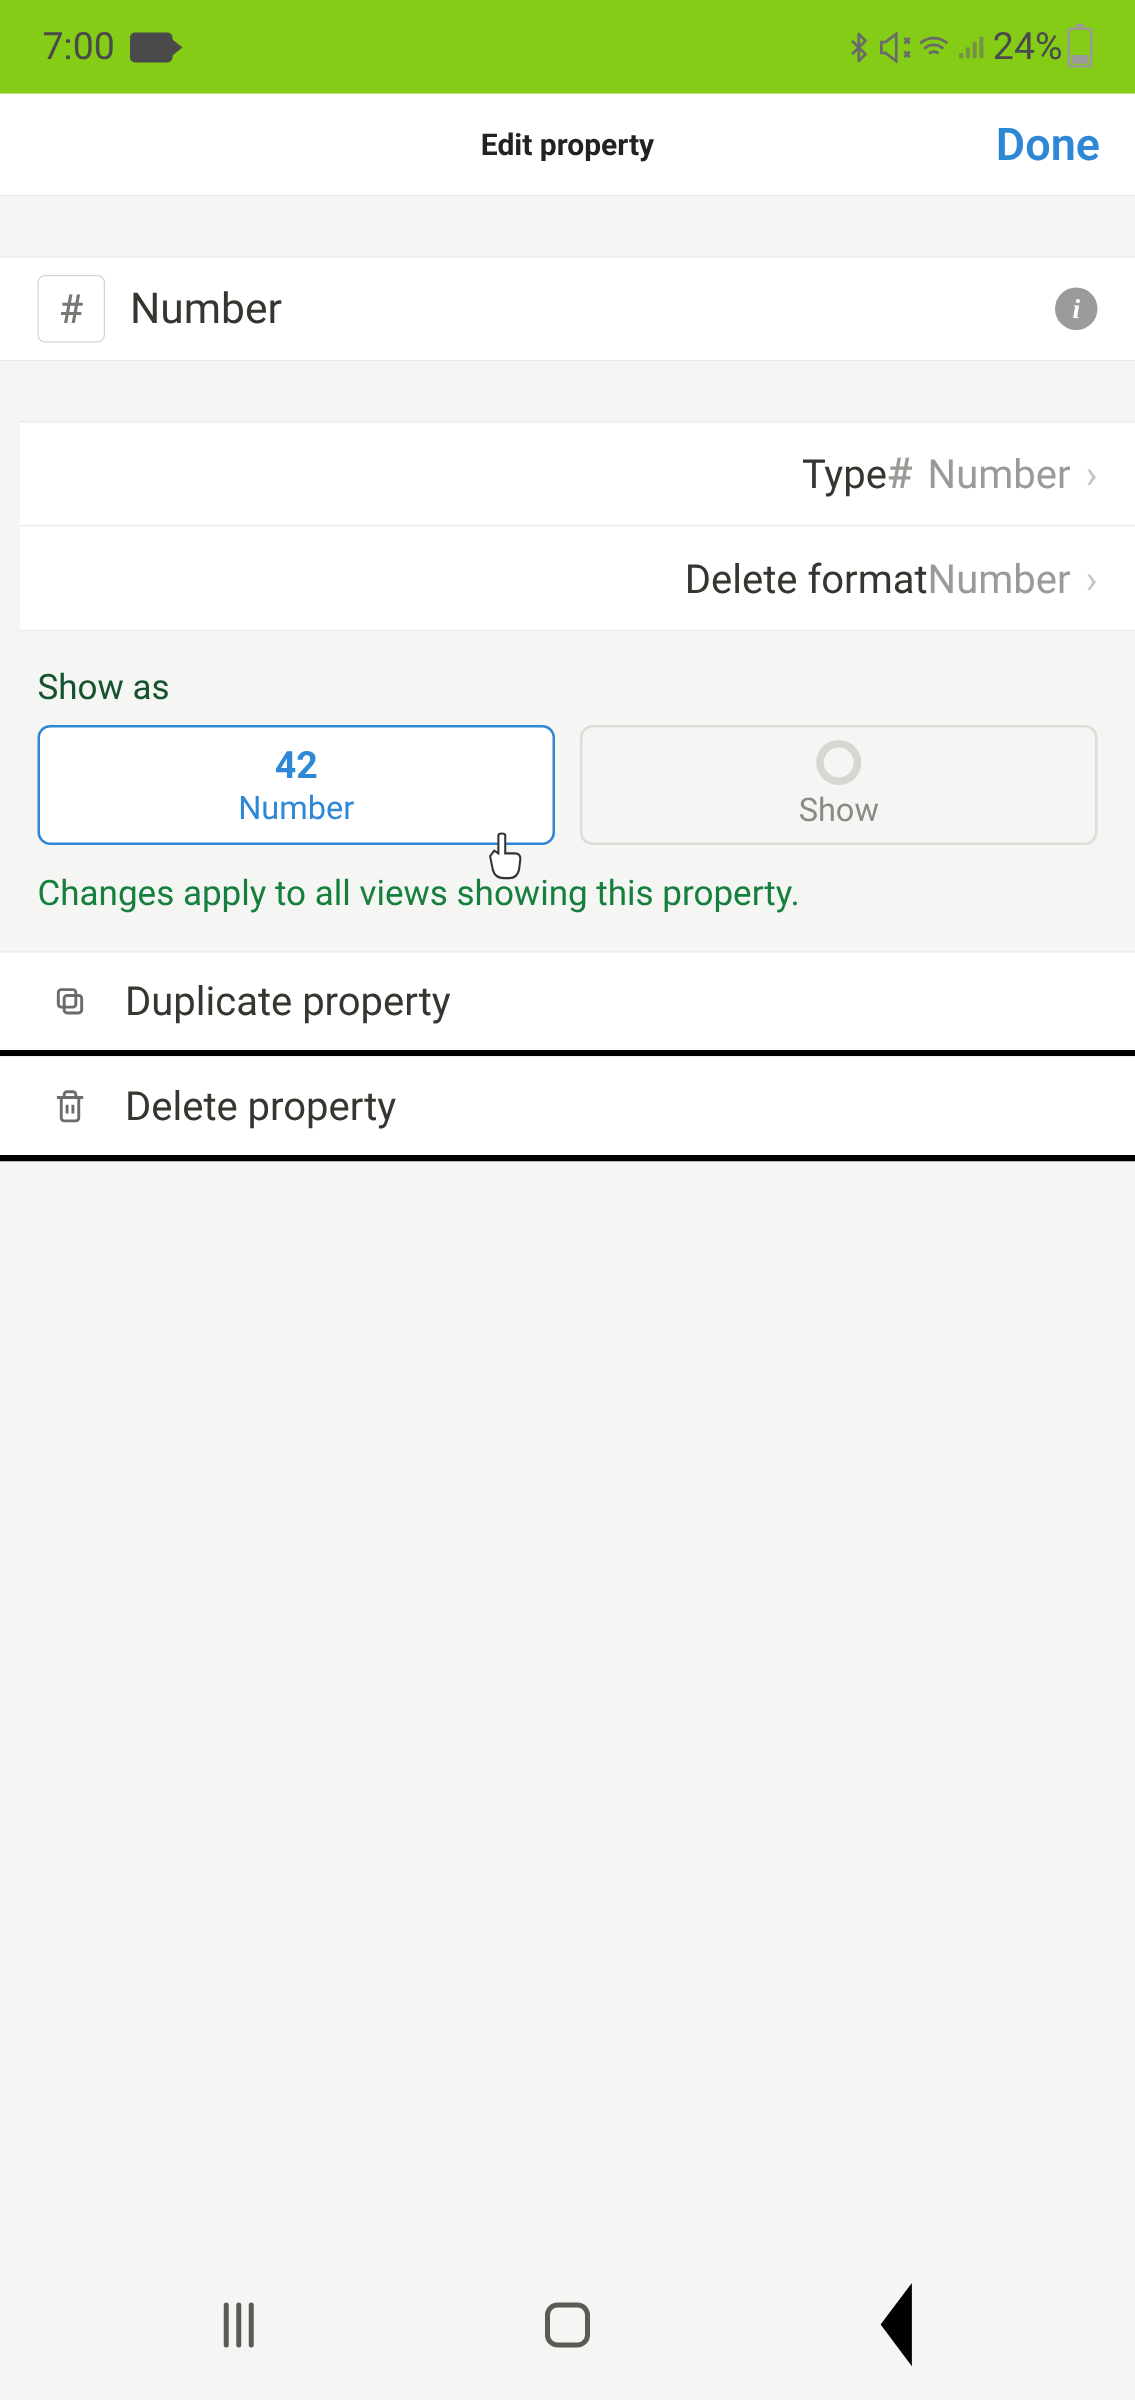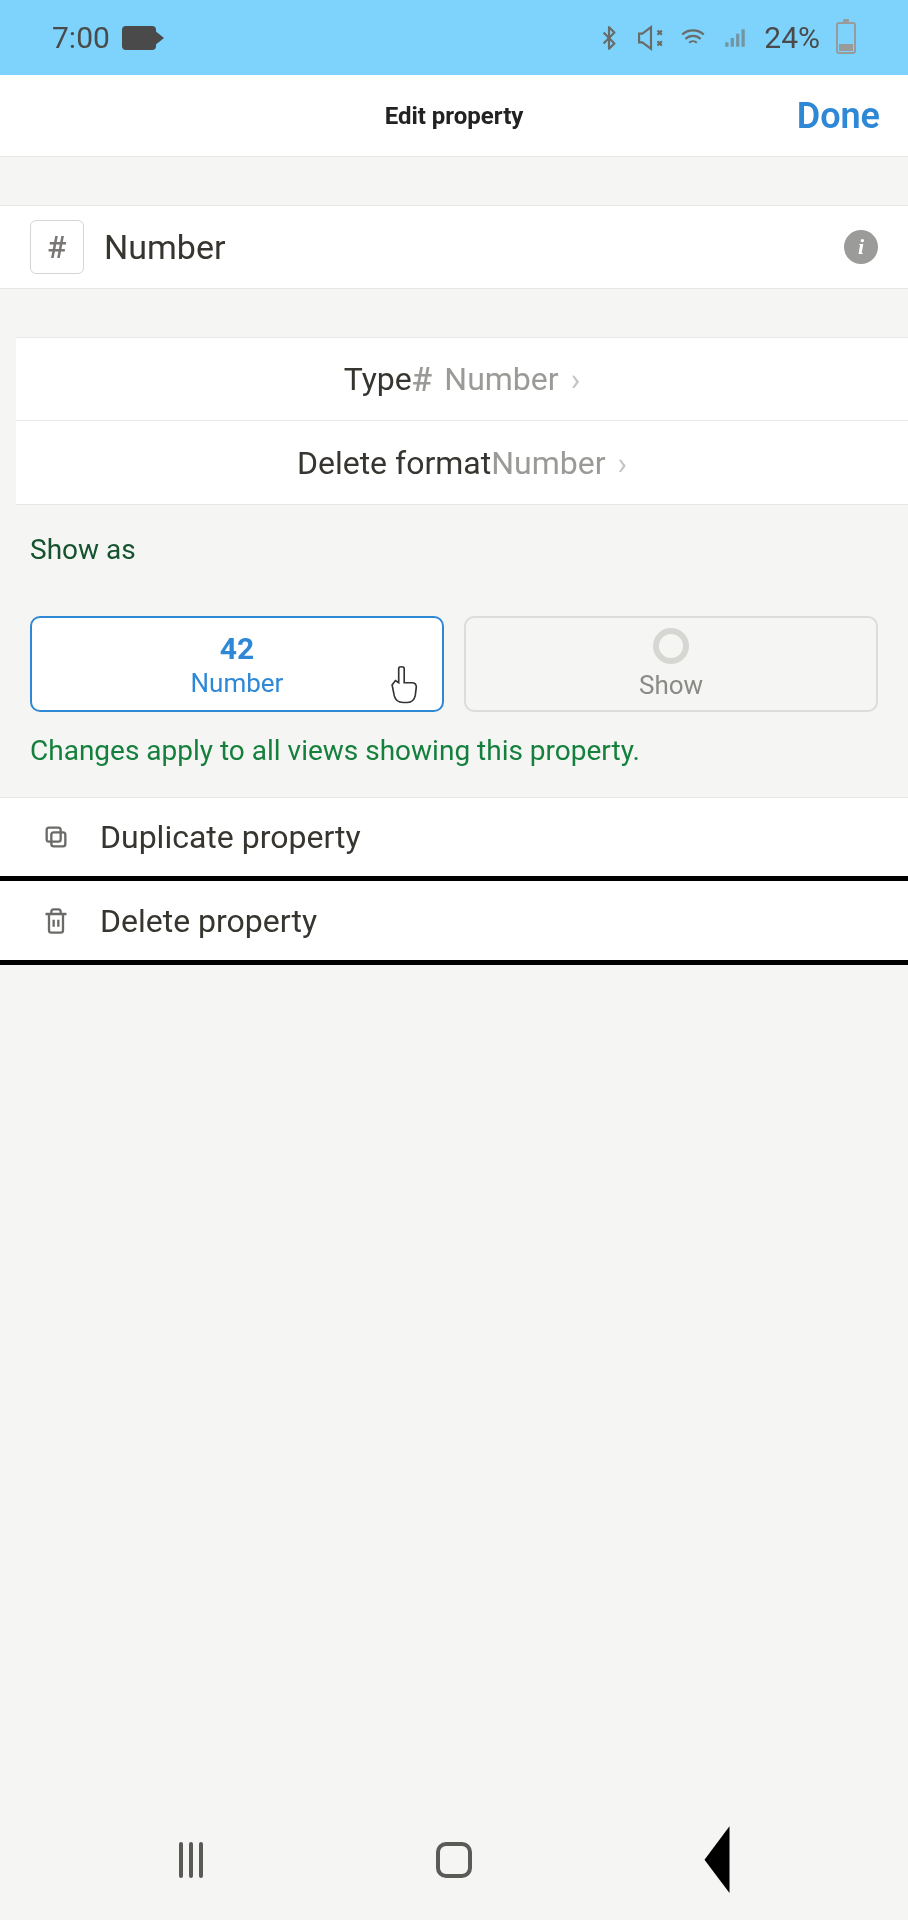--- a/index.html
+++ b/index.html
@@ -11,27 +11,27 @@
     color: #37352f;
     overflow: hidden;
   }
 
   
   .status-bar {
     height: 75px;
     display: flex;
     align-items: center;
     justify-content: space-between;
-    padding: 0 52px;
-    background: #7dd3fc;
+    padding: 0 34px;
+    background: #84cc16;
     font-size: 30px;
     color: #4a4a4a;
   }
   .status-left { display: flex; align-items: center; gap: 12px; }
-  .status-right { display: flex; align-items: center; gap: 16px; text-align: center; }
+  .status-right { display: flex; align-items: center; gap: 4px; text-align: center; }
   .status-icon { width: 26px; height: 26px; display: inline-flex; align-items: center; justify-content: center; }
   .camera-icon {
     width: 34px; height: 24px; background: #4a4a4a; border-radius: 4px; position: relative;
   }
   .camera-icon::after { content:''; position:absolute; right:-8px; top:4px; width:0;height:0; border-top:8px solid transparent;border-bottom:8px solid transparent;border-left:10px solid #4a4a4a;}
   .battery {
     width: 20px; height: 32px; border: 2px solid #9a9a9a; border-radius: 3px; position: relative;
   }
   .battery::before { content:''; position:absolute; top:-5px; left:5px; width:6px; height:3px; background:#9a9a9a; border-radius:1px;}
   .battery::after { content:''; position:absolute; bottom:1px; left:1px; right:1px; height:24%; background:#9a9a9a;}
@@ -75,39 +75,38 @@
     display: flex; align-items: center; justify-content: center;
     font-size: 32px; color: #787774; font-weight: 500;
   }
   .name-text { font-size: 34px; color: #37352f; }
   .info-badge {
     width: 34px; height: 34px; border-radius: 50%; background: #9b9b99;
     color: #fff; display: flex; align-items: center; justify-content: center;
     font-size: 22px; font-weight: 700; font-style: italic; font-family: Georgia, serif;
   }
 
-  .kv-row { justify-content: center; margin-left: 16px; }
+  .kv-row { justify-content: flex-end; margin-left: 16px; }
   .kv-label { color: #37352f; font-size: 32px; }
   .kv-value { display: flex; align-items: center; gap: 12px; color: #9a9a97; font-size: 32px; }
   .hash-small { color: #9a9a97; font-size: 34px; font-weight: 500; }
   .chevron { color: #c5c5c3; font-size: 32px; }
 
   
   .section-label {
     padding: 28px 30px 14px 30px;
     color: #14532d;
     font-size: 28px;
     background: #f5f5f3;
   }
   .showas-grid {
     display: flex;
     gap: 20px;
     padding: 0 30px;
     background: #f5f5f3;
-    margin-top: 36px;
   }
   .showas-card {
     flex: 1;
     height: 96px;
     border: 2px solid #dcdcd9;
     border-radius: 10px;
     background: #f5f5f3;
     display: flex;
     flex-direction: column;
     align-items: center;

